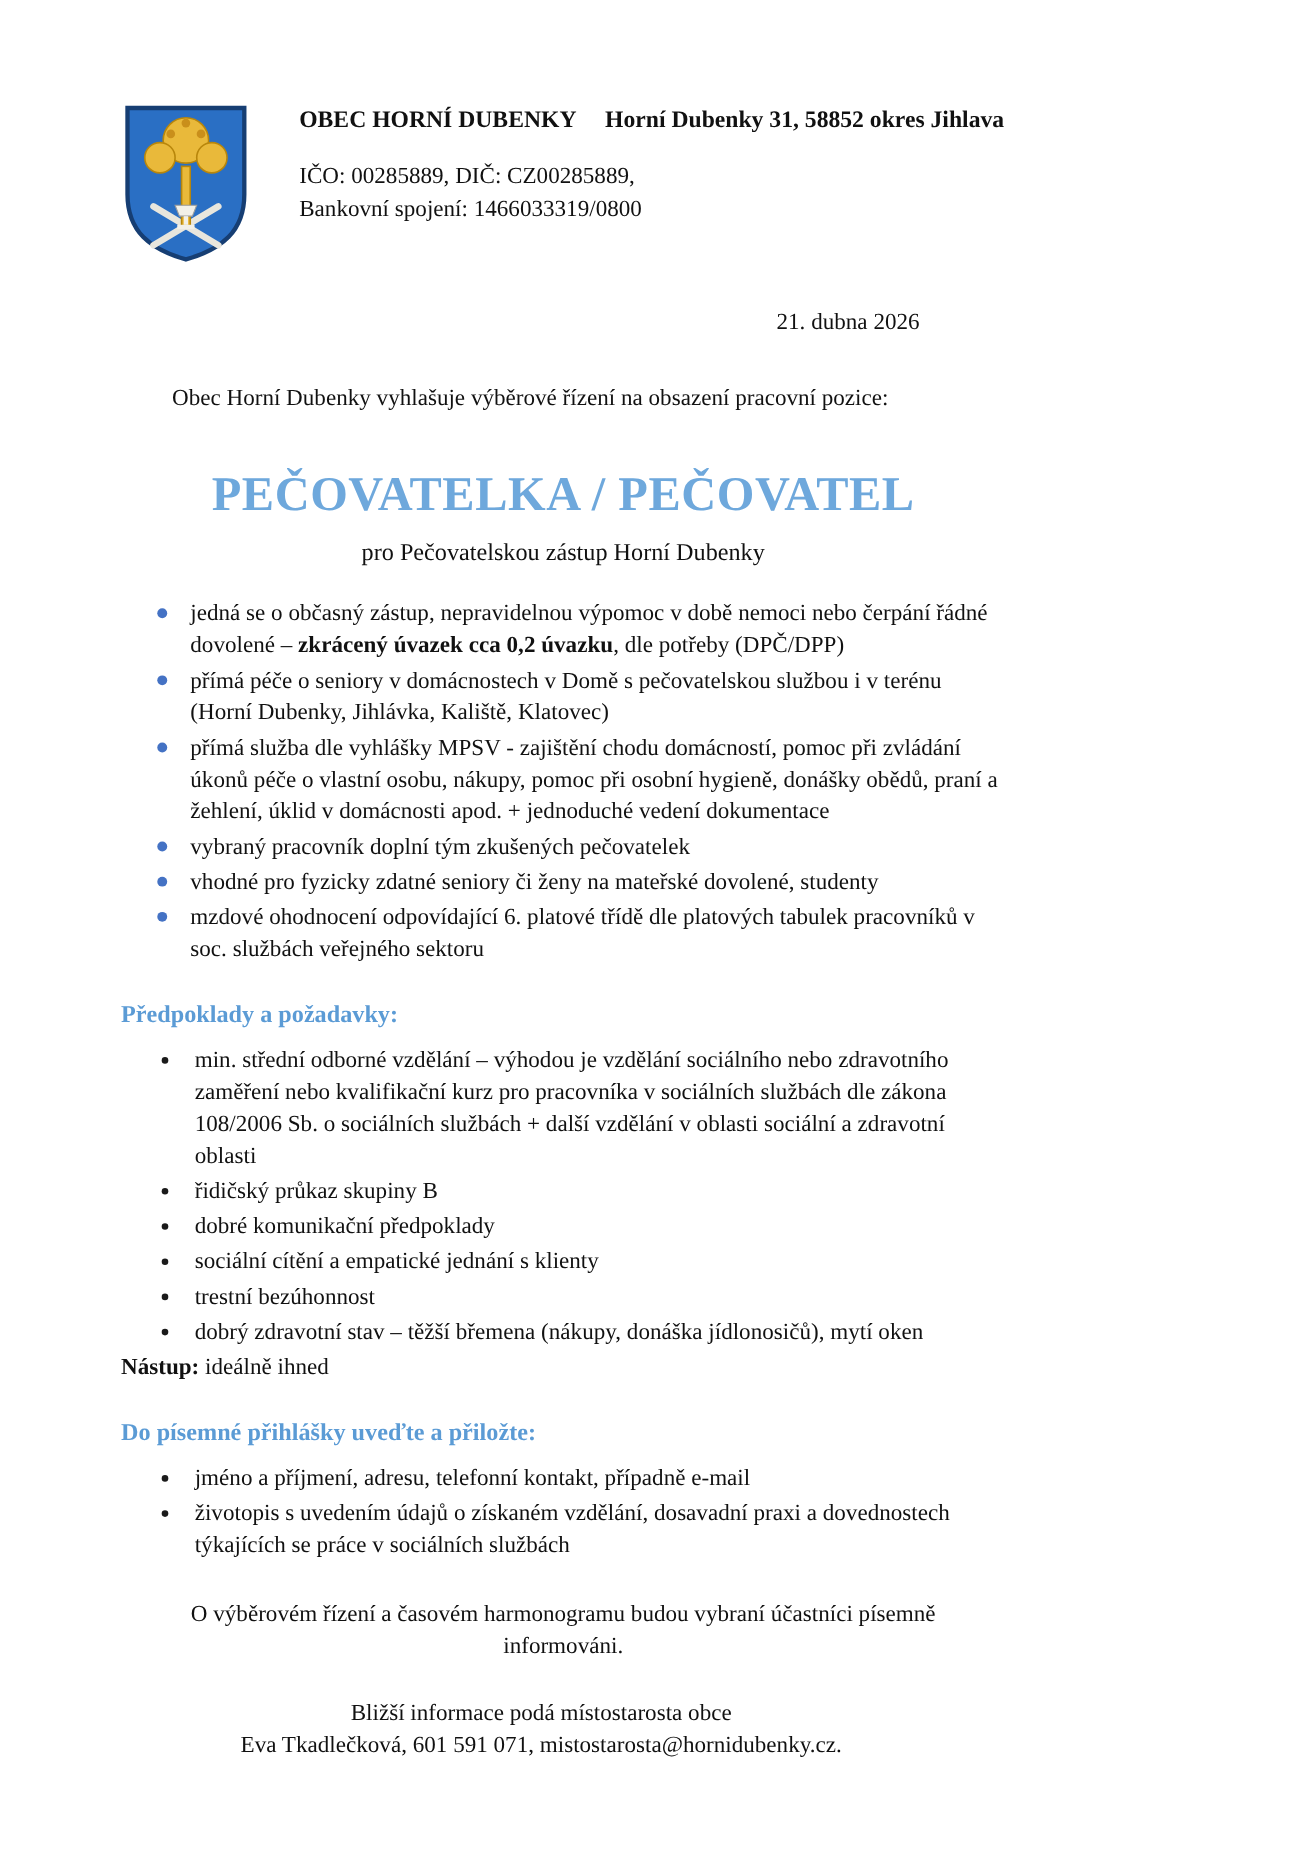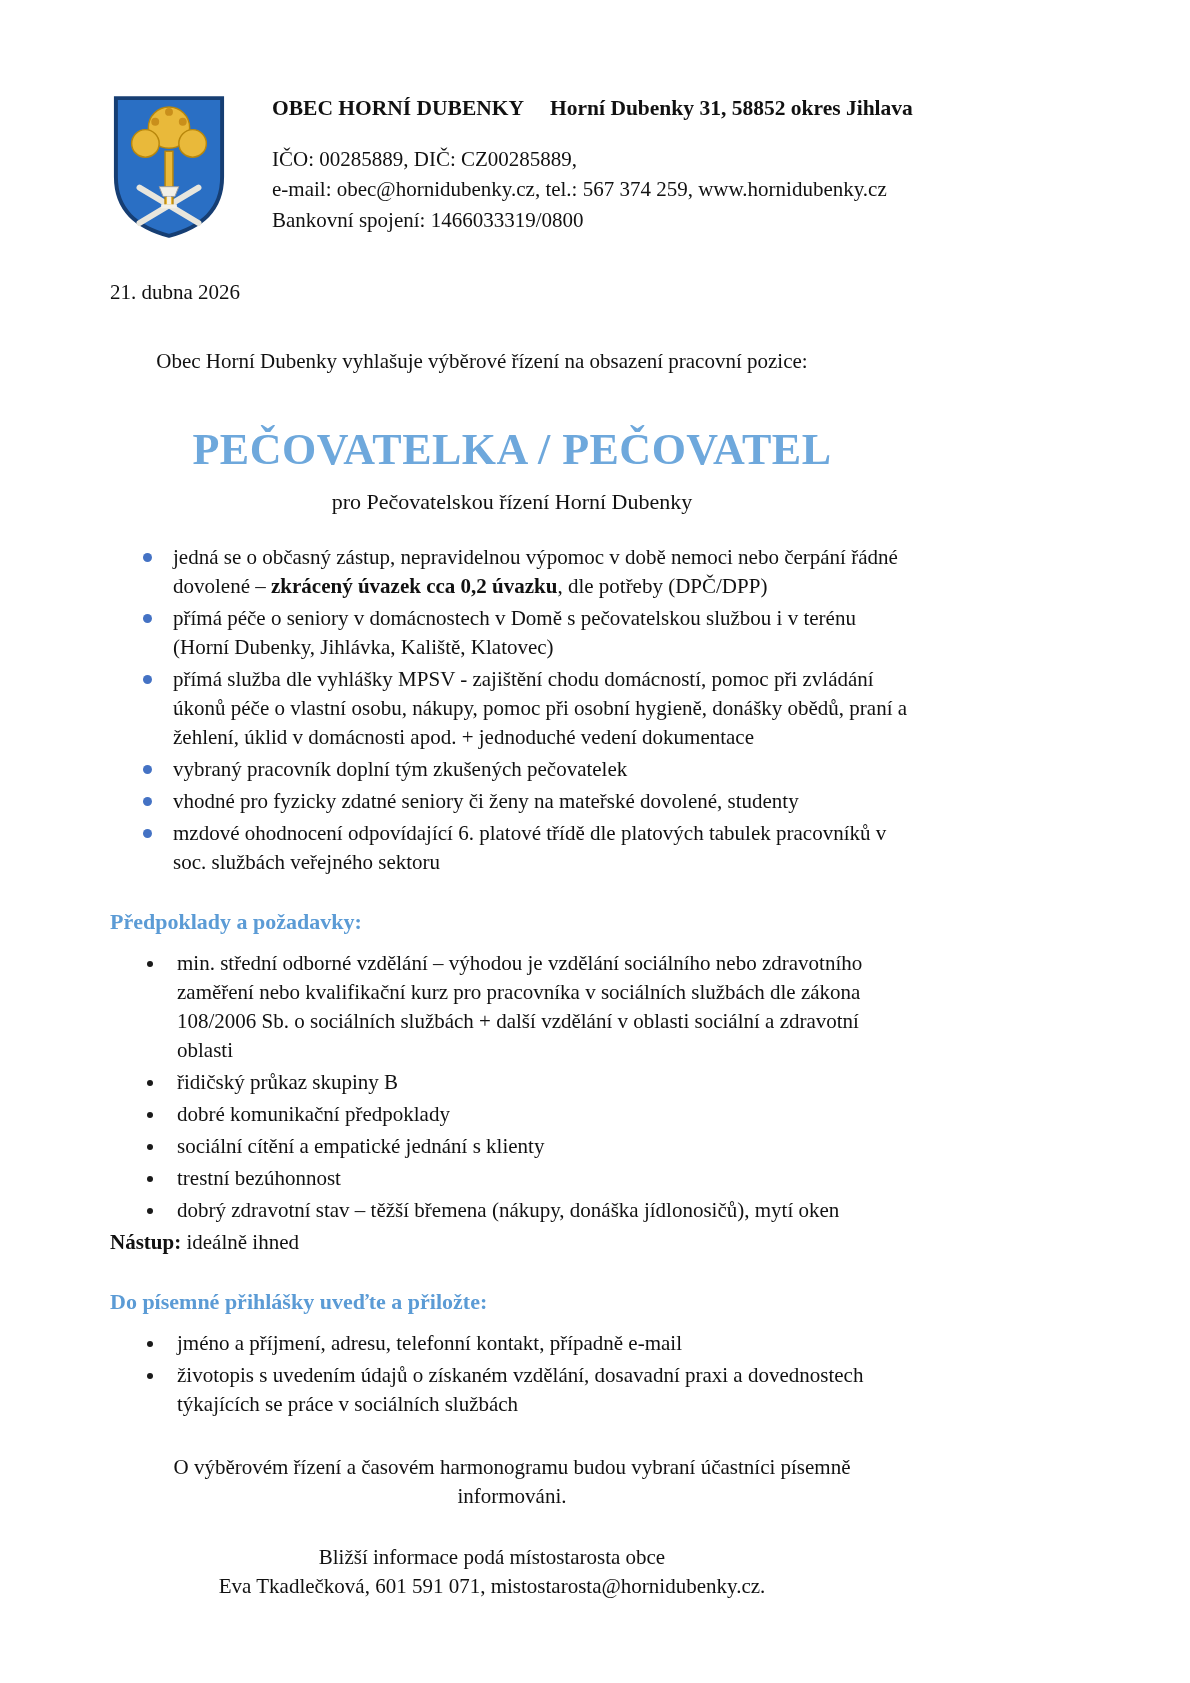--- a/index.html
+++ b/index.html
@@ -16,21 +16,21 @@
   }
 
   
   .header-row { display: flex; align-items: flex-start; }
   .crest { flex: 0 0 auto; margin-right: 44px; }
   .header-text { padding-top: 2px; }
   .org-line { font-weight: bold; font-size: 21.5px; white-space: nowrap; }
   .org-line .addr { margin-left: 26px; }
   .header-details { margin-top: 20px; line-height: 1.45; }
 
-  .date-row { padding-right: 78px; margin-top: 30px; }
+  .date-row { text-align: right; padding-right: 78px; margin-top: 30px; }
 
   .intro { text-align: center; margin-top: 40px; padding-right: 60px; }
 
   .job-title {
     text-align: center;
     font-size: 44px;
     font-weight: bold;
     color: #6EA8DC;
     letter-spacing: 0.5px;
     margin-top: 44px;
@@ -92,32 +92,31 @@
         <rect x="58" y="106" width="4" height="8" fill="#F2F0E8"></rect>
         <rect x="52" y="114" width="16" height="4" fill="#F2F0E8"></rect>
       </svg>
     </div>
     <div class="header-text">
       <div class="org-line">
         <span>OBEC HORNÍ DUBENKY</span><span class="addr">Horní Dubenky 31, 58852 okres Jihlava</span>
       </div>
       <div class="header-details">
         <div>IČO: 00285889, DIČ: CZ00285889,</div>
-        <div>e-mail: obec@hornidubenky.cz, tel.: 567 374 259, www.hornidubenky.cz</div>
         <div>Bankovní spojení: 1466033319/0800</div>
       </div>
     </div>
   </div>
 
   <div class="date-row">21. dubna 2026</div>
 
   <div class="intro">Obec Horní Dubenky vyhlašuje výběrové řízení na obsazení pracovní pozice:</div>
 
   <div class="job-title">PEČOVATELKA / PEČOVATEL</div>
-  <div class="job-subtitle">pro Pečovatelskou řízení Horní Dubenky</div>
+  <div class="job-subtitle">pro Pečovatelskou zástup Horní Dubenky</div>
 
   <ul class="doc-list">
     <li>
       <span class="blt blue"></span>
       <span class="li-text"><span>jedná se o občasný zástup, nepravidelnou výpomoc v době nemoci nebo čerpání řádné dovolené – </span><b>zkrácený úvazek cca 0,2 úvazku</b><span>, dle potřeby (DPČ/DPP)</span></span>
     </li>
     <li>
       <span class="blt blue"></span>
       <span class="li-text">přímá péče o seniory v domácnostech v Domě s pečovatelskou službou i v terénu (Horní Dubenky, Jihlávka, Kaliště, Klatovec)</span>
     </li>

